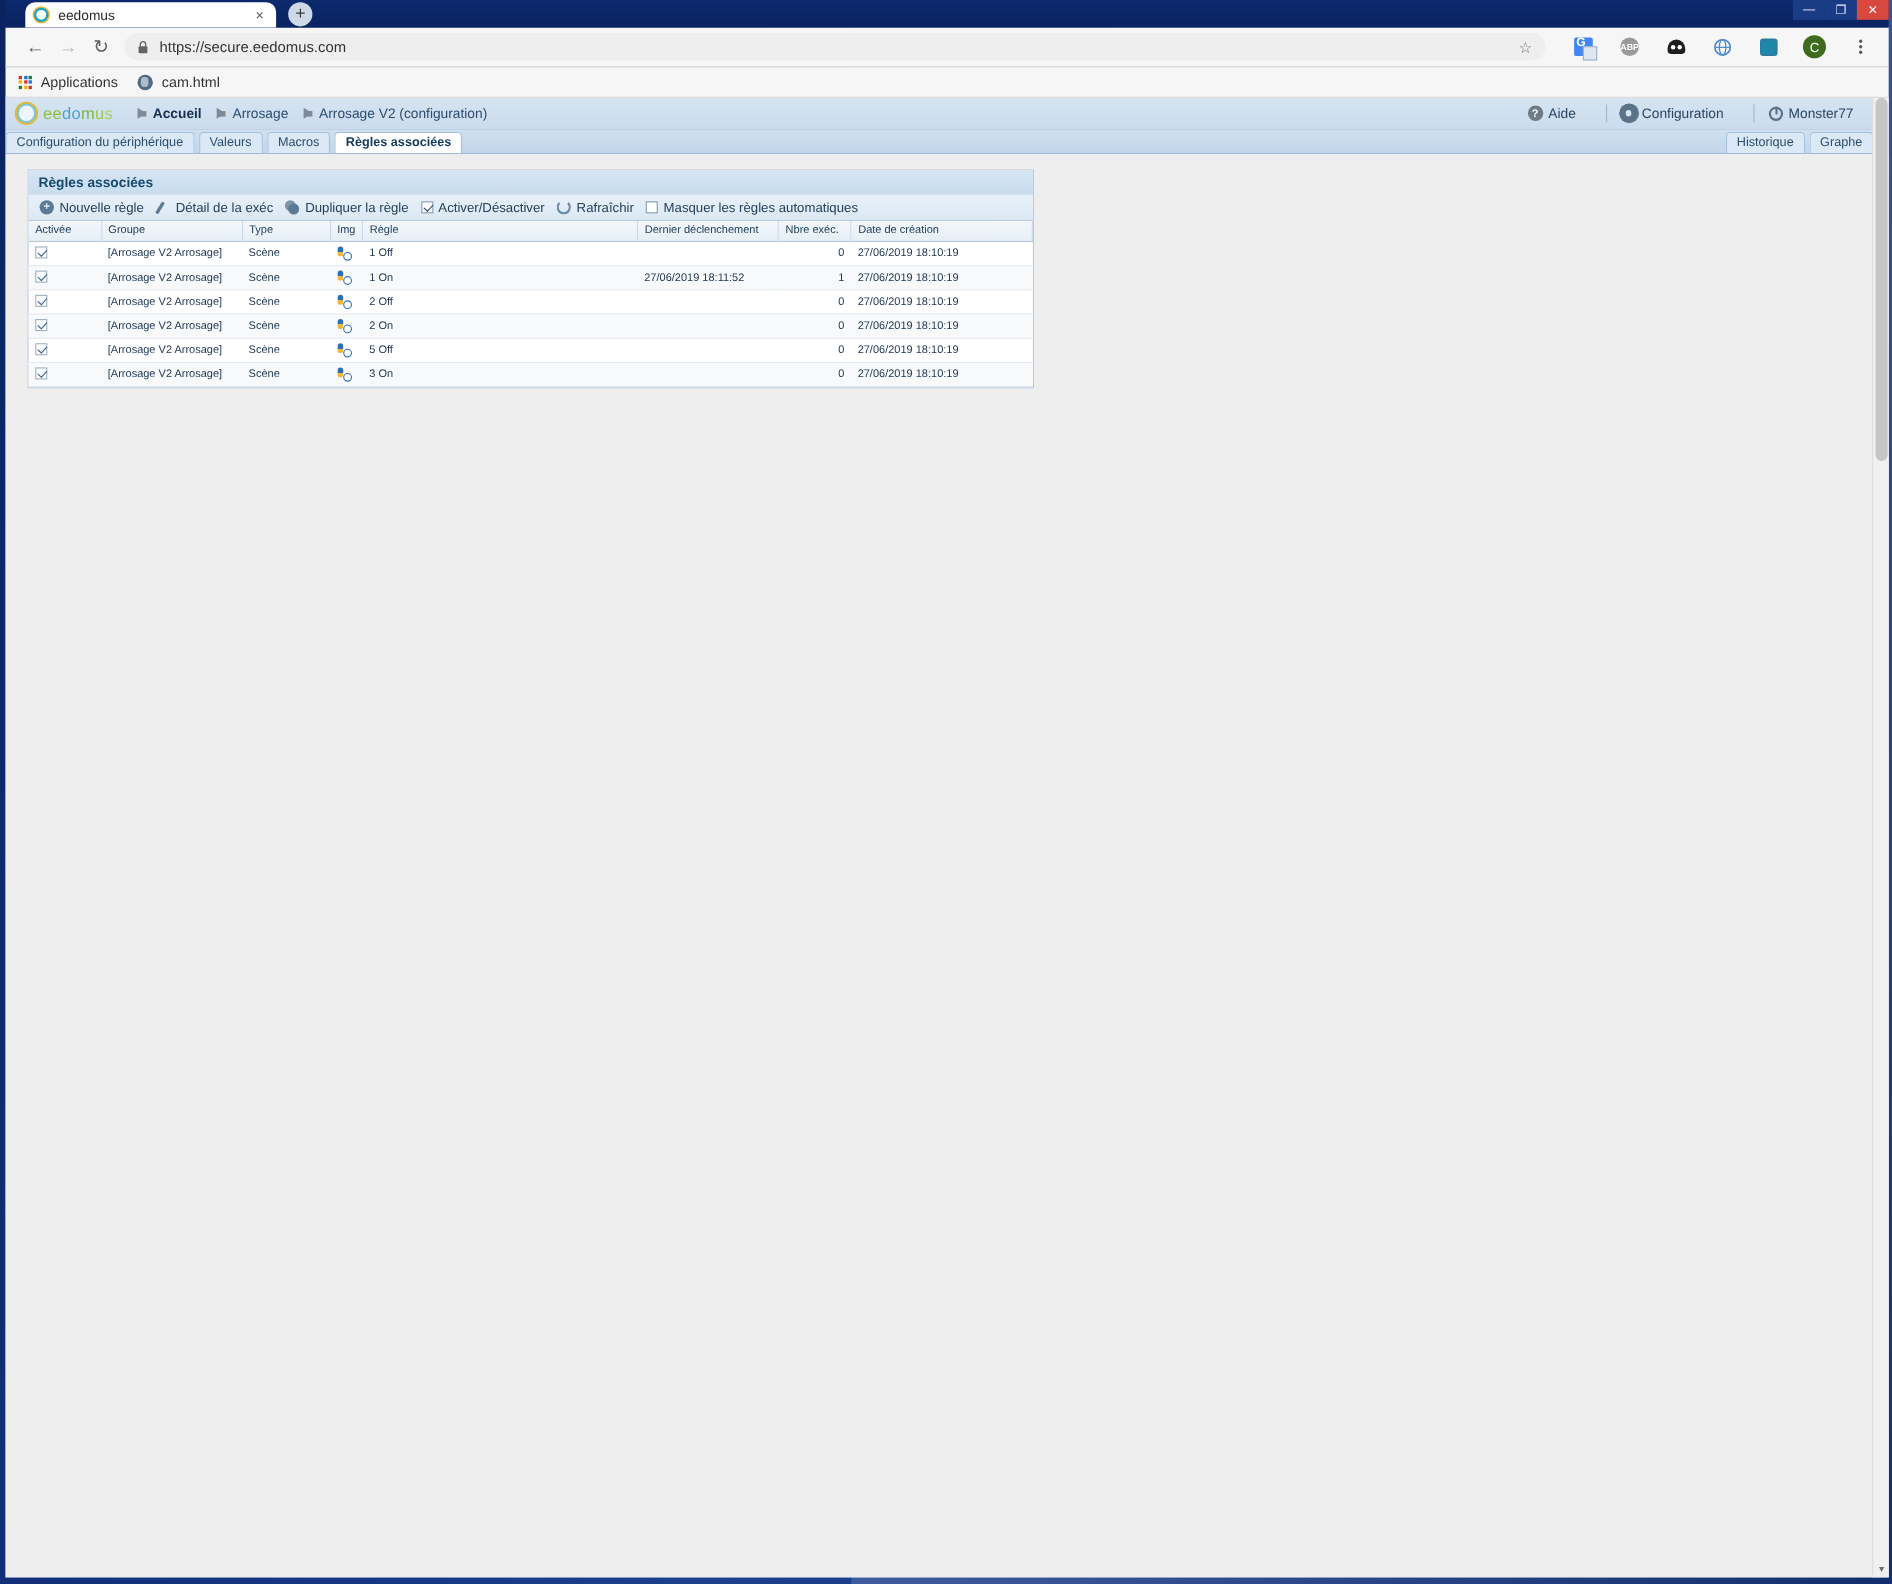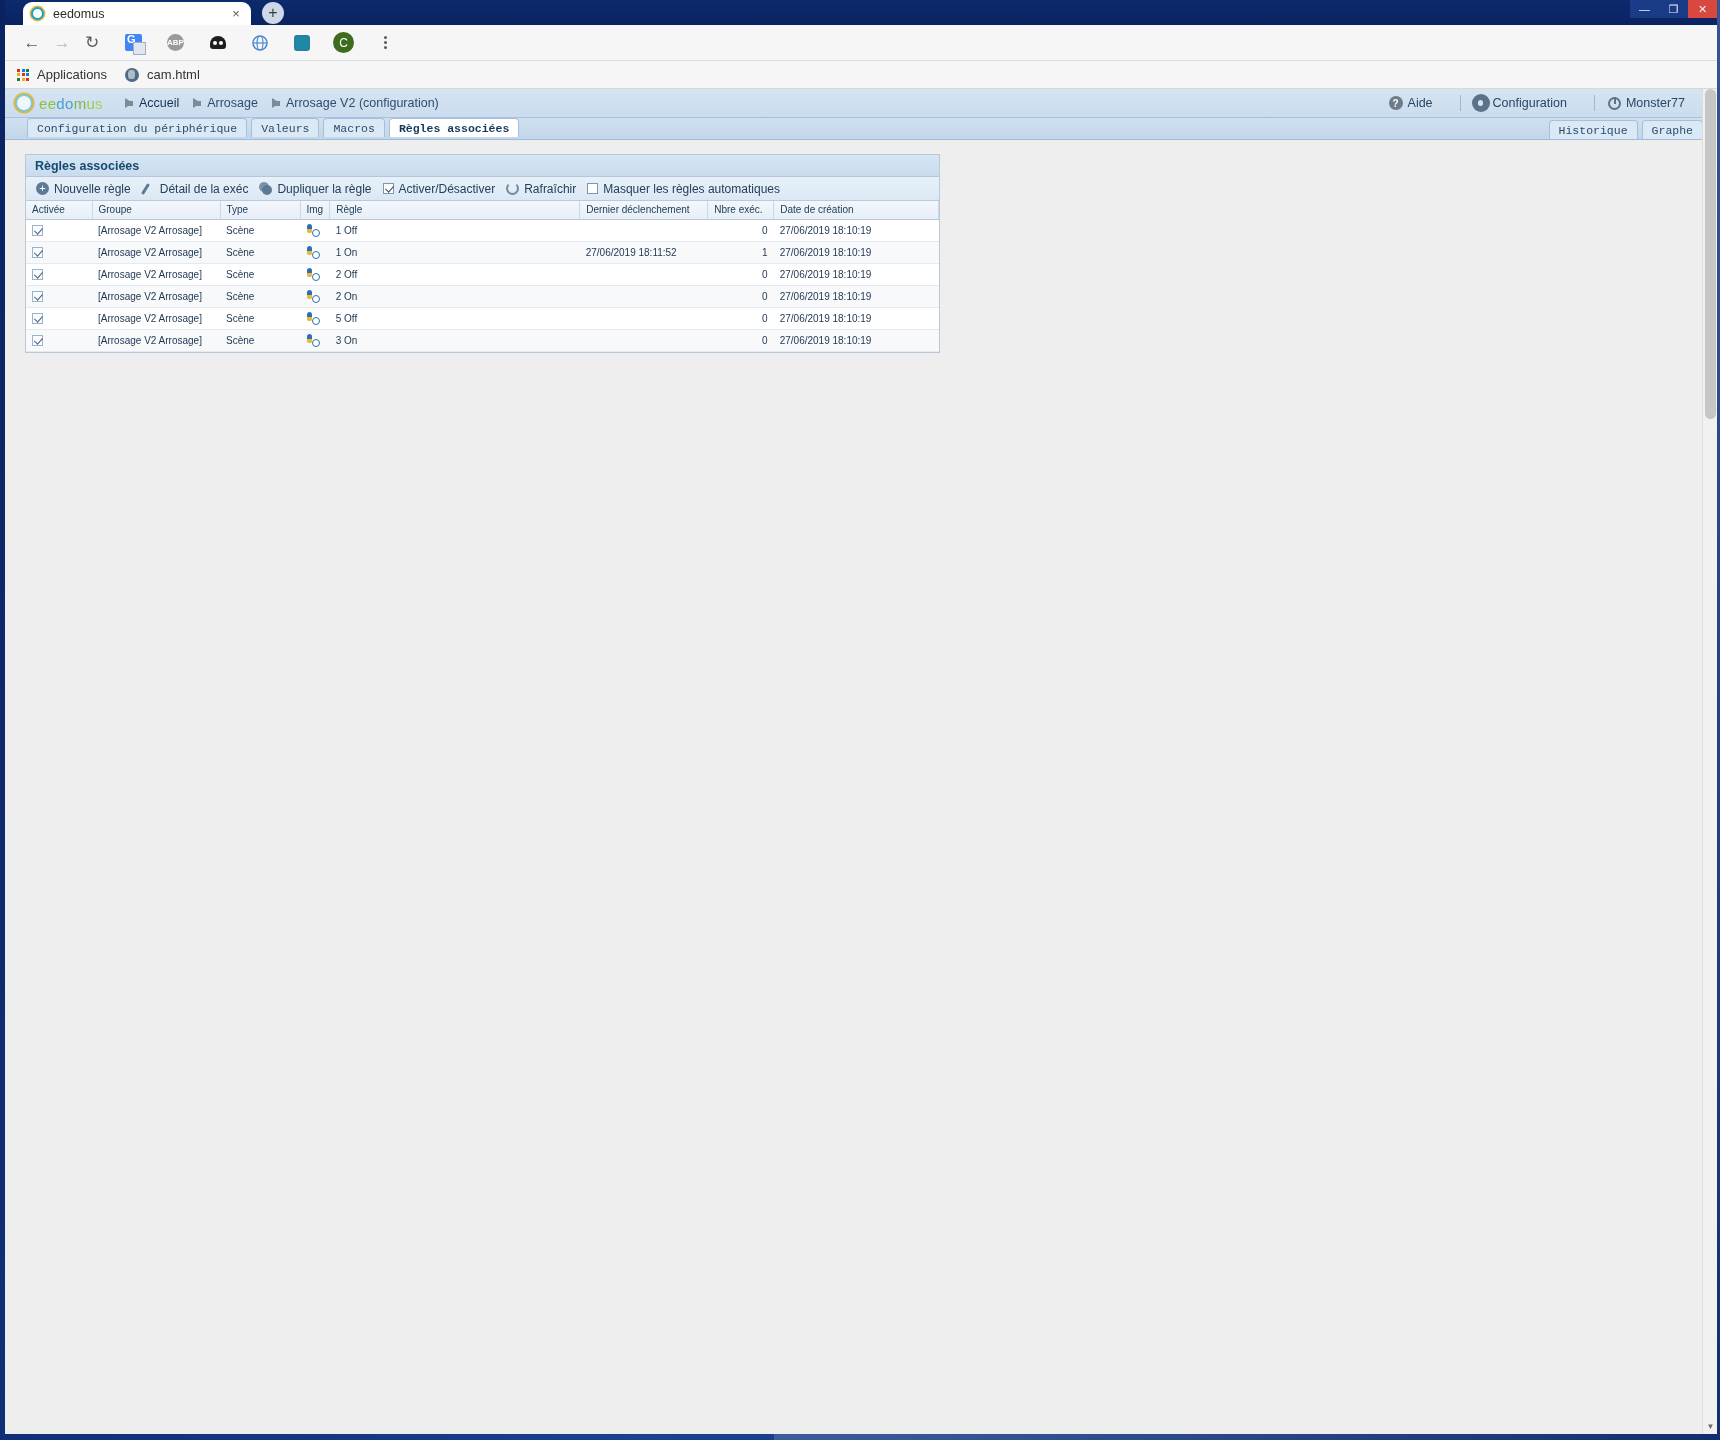--- a/index.html
+++ b/index.html
@@ -106,42 +106,42 @@
   .logo-mark{
     width:18px;height:18px;border-radius:50%;border:2.6px solid #7ec5d8;
     box-shadow:0 0 0 1.6px #e3b832; margin-right:6px; background:#eef6fb;
   }
   .logo-text{ font-size:15px; letter-spacing:.3px; }
   .logo-text span:nth-child(1){color:#8fbf3f;} .logo-text span:nth-child(2){color:#8fbf3f;}
   .logo-text span:nth-child(3){color:#4a9fd0;} .logo-text span:nth-child(4){color:#4a9fd0;}
   .logo-text span:nth-child(5){color:#7ab648;} .logo-text span:nth-child(6){color:#9ac74f;}
   .logo-text span:nth-child(7){color:#a9cf5c;}
   .crumb{ display:flex; align-items:center; margin-right:14px; font-size:12.5px; color:#2d4d6e; }
-  .crumb.active{ font-weight:normal; color:#16314f; }
+  .crumb.active{ font-weight:bold; color:#16314f; }
   .arrow{
     width:0;height:0;border-left:8px solid #7e8a97;
     border-top:5px solid transparent;border-bottom:5px solid transparent;
     margin-right:6px; position:relative;
   }
   .arrow::before{ content:""; position:absolute; left:-7px; top:-2.5px; width:7px; height:5px; background:#7e8a97;}
   .hdr-right{ margin-left:auto; display:flex; align-items:center; gap:2px; font-size:12.5px; color:#2a4762;}
   .hdr-item{ display:flex; align-items:center; padding:0 8px; height:20px; }
   .hdr-sep{ width:1px; height:16px; background:#9fb8d1; margin:0 3px;}
   .ico-help{ width:14px;height:14px;border-radius:50%;background:#6f7b86;color:#fff;font-size:10px;font-weight:bold;display:flex;align-items:center;justify-content:center;margin-right:5px;}
   .ico-gear{ width:14px;height:14px;border-radius:50%;background:#5b7287;margin-right:5px;position:relative;box-shadow:0 0 0 2px #5b7287;}
   .ico-gear::after{content:"";position:absolute;left:4.2px;top:4.2px;width:5.5px;height:5.5px;border-radius:50%;background:#d6e4f2;}
   .ico-power{ width:13px;height:13px;border-radius:50%;border:2px solid #5b7287;margin-right:5px;position:relative;}
   .ico-power::after{content:"";position:absolute;left:4.3px;top:-2px;width:2px;height:7px;background:#5b7287;}
   .caret{ width:0;height:0;border-left:4px solid transparent;border-right:4px solid transparent;border-top:4px solid #5d7governance;}
   .caret{ border-top-color:#5d7a94; margin-left:6px;}
 
   .ee-tabs{
     height:22px; background:linear-gradient(180deg,#cfe0f0,#c2d6ea);
-    border-bottom:1px solid #9fbada; display:flex; 
-    padding-left:22px; position:relative;font-family:Liberation Mono, monospace;
+    border-bottom:1px solid #9fbada; display:flex; align-items:flex-end;
+    padding-left:0; position:relative;
   }
   .eetab{
     height:19px; padding:0 9px; margin-right:4px;
     background:#dbe8f5; border:1px solid #a6c0db; border-bottom:none;
     border-radius:4px 4px 0 0; font-size:11.5px; color:#2d4d6e;
     display:flex; align-items:center;
   }
   .eetab.sel{ background:#ffffff; color:#123a5e; font-weight:bold; }
   .ee-tabs-right{ margin-left:auto; display:flex; align-items:flex-end; padding-right:10px;}
 
@@ -217,20 +217,30 @@
       <div class="wc min">—</div>
       <div class="wc max">❐</div>
       <div class="wc close">✕</div>
     </div>
   </div>
 
   <div class="toolbar">
     <div class="navbtn">←</div>
     <div class="navbtn fwd">→</div>
     <div class="navbtn">↻</div>
+    <div class="omnibox">
+      <span class="lock">
+        <svg width="10" height="12" viewBox="0 0 10 12">
+            <rect x="1" y="5" width="8" height="6.5" rx="1" fill="#5f6368"></rect>
+            <path d="M2.6 5V3.3a2.4 2.4 0 0 1 4.8 0V5" stroke="#5f6368" stroke-width="1.2" fill="none"></path>
+          </svg>
+      </span>
+      <span>https://secure.eedomus.com</span>
+      <span class="star">☆</span>
+    </div>
     <div class="tb-icon">
         <span class="ico-translate"></span>
       </div>
     <div class="tb-icon">
         <span class="ico-abp">ABP</span>
       </div>
     <div class="tb-icon">
         <span class="ico-moon"></span>
       </div>
     <div class="tb-icon">

